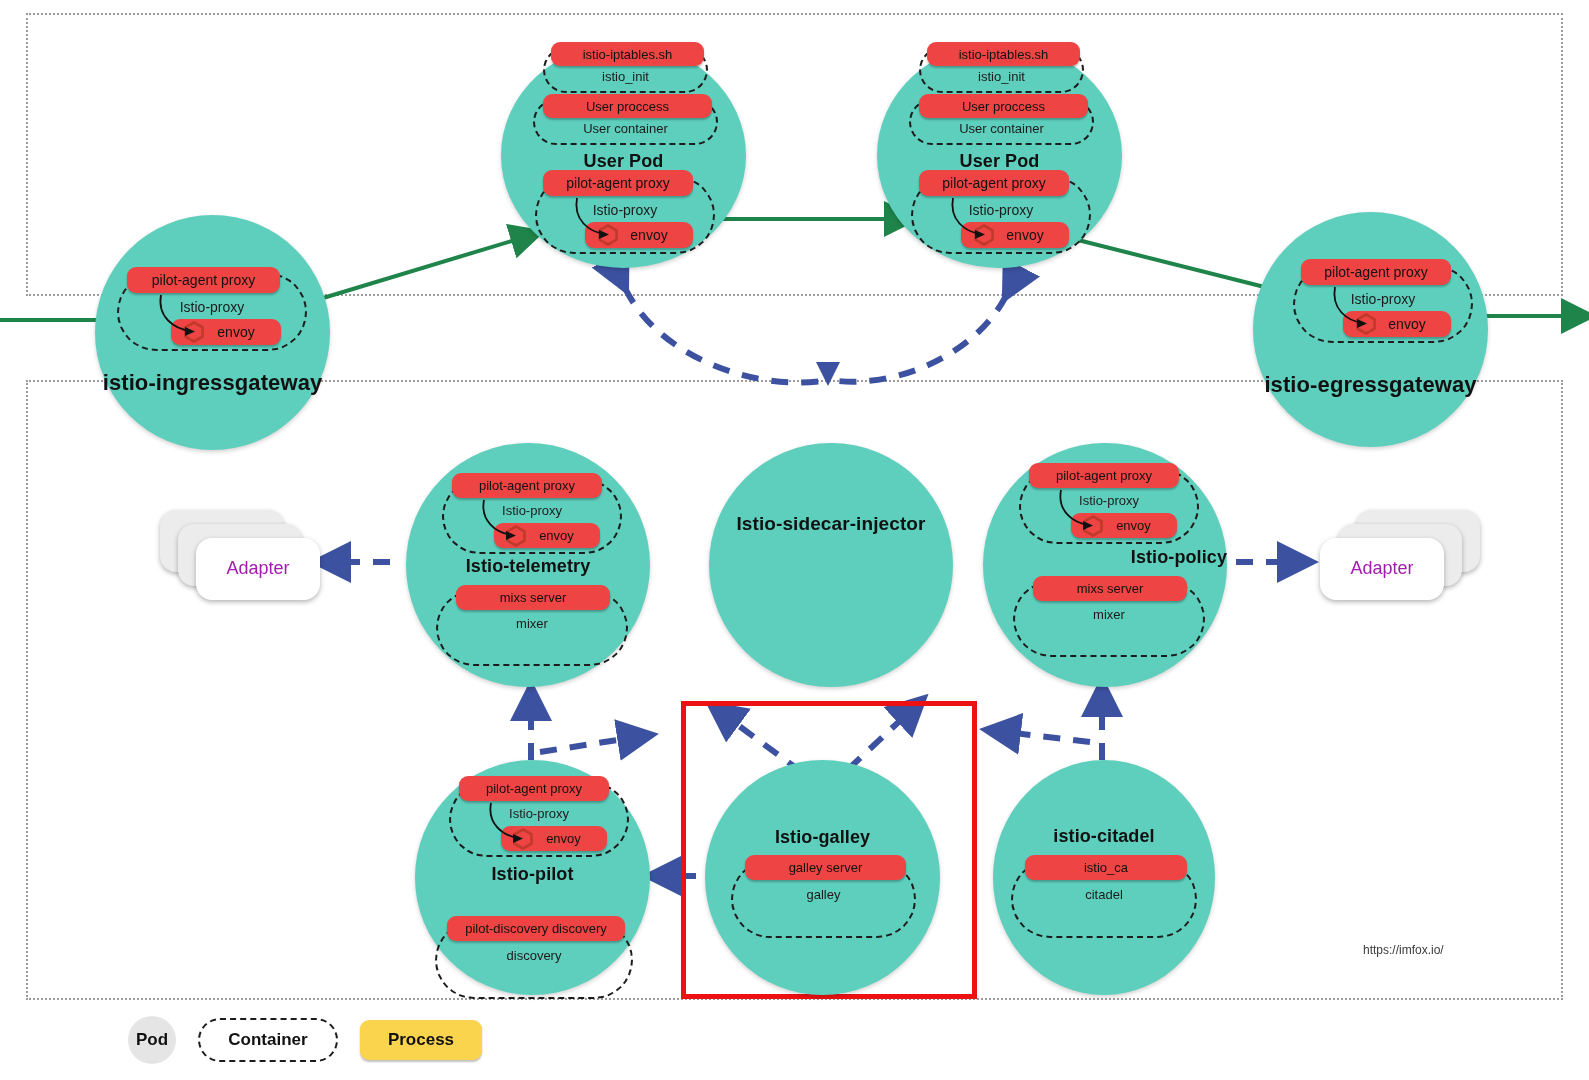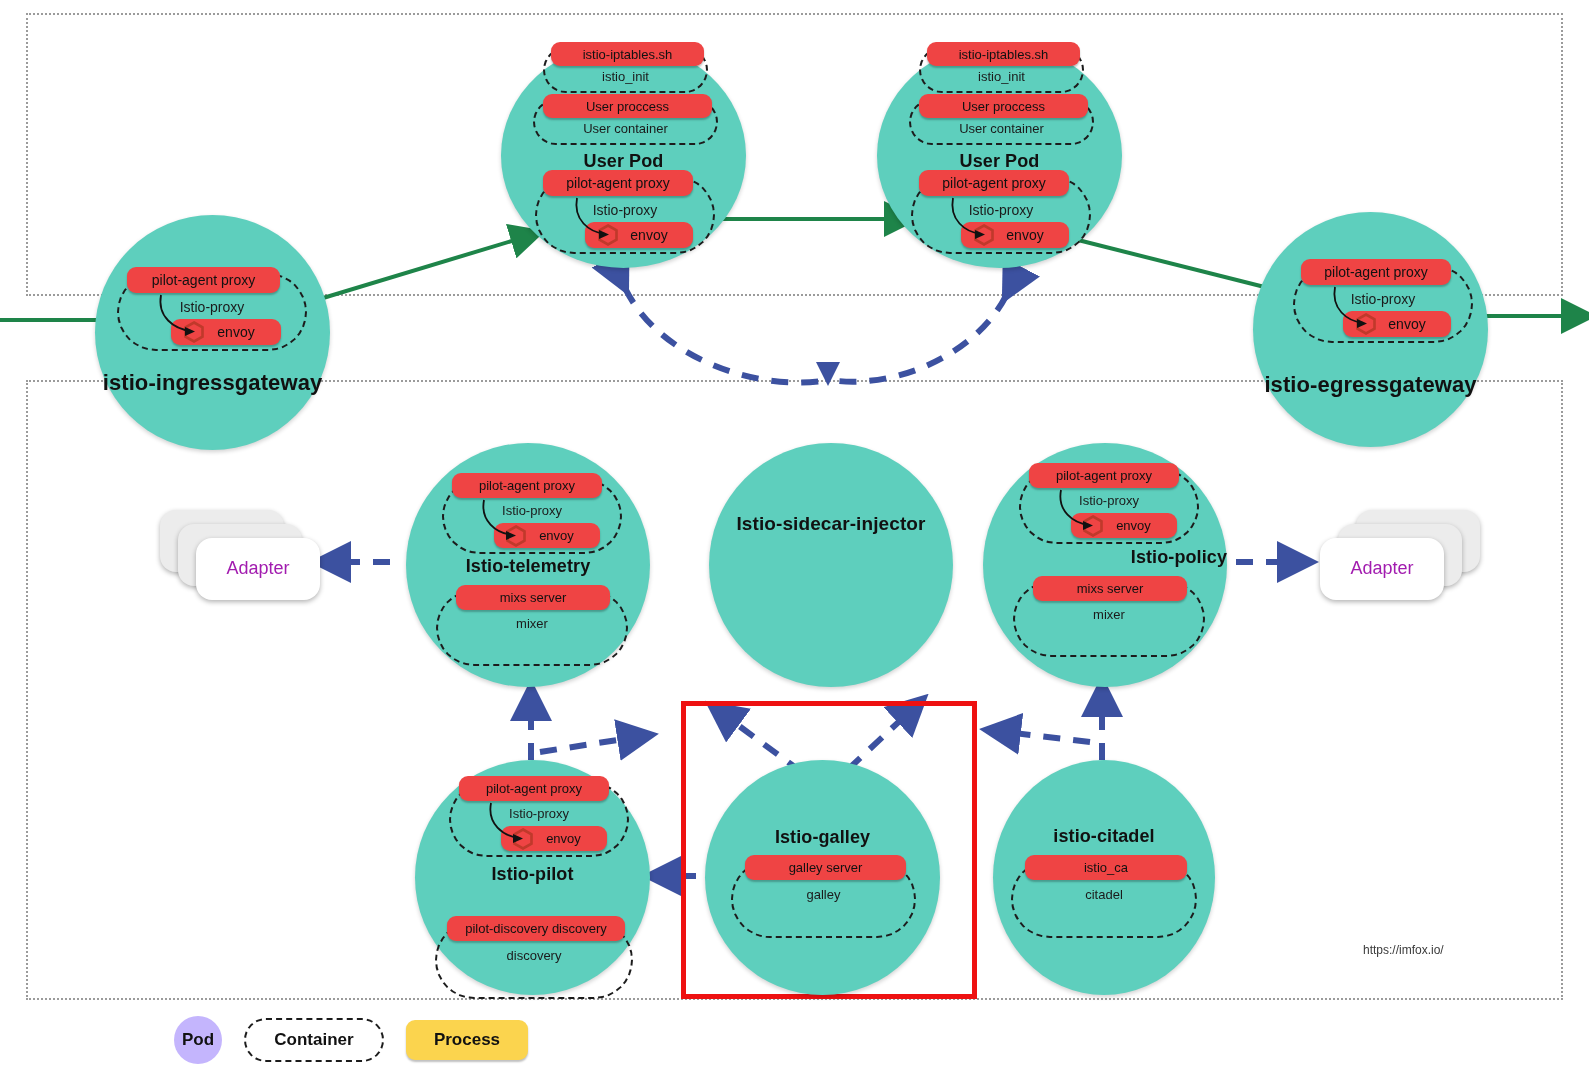--- a/index.html
+++ b/index.html
@@ -33,22 +33,22 @@
   .hex{width:20px;height:22px;flex:0 0 20px;}
 
   
   .adapter-stack{position:absolute;}
   .adapter-card{position:absolute;background:#fff;border-radius:16px;
         box-shadow:0 2px 5px rgba(0,0,0,.30);}
   .adapter-back{background:#ececec;}
   .adapter-text{position:absolute;width:100%;text-align:center;color:#a21caf;}
 
   
-  .legend-pod{width:48px;height:48px;border-radius:50%;background:#c4b5fd;
-        display:flex;align-items:center;justify-content:center;font-weight:bold;color:#111;font-size:17px;margin-left:46px;}
+  .legend-pod{width:48px;height:48px;border-radius:50%;background:#e5e5e5;
+        display:flex;align-items:center;justify-content:center;font-weight:bold;color:#111;font-size:17px;}
   .legend-container{width:136px;height:40px;border:2px dashed #1c1c1c;border-radius:22px;
         display:flex;align-items:center;justify-content:center;font-weight:bold;color:#111;font-size:17px;}
   .legend-proc{width:122px;height:40px;background:#FBD44E;border-radius:9px;
         display:flex;align-items:center;justify-content:center;font-weight:bold;color:#111;font-size:17px;
         box-shadow:0 2px 2px rgba(0,0,0,.25);}
 
   .watermark{position:absolute;color:#3b3b3b;font-size:12px;}
 
   svg.overlay{position:absolute;left:0;top:0;width:1589px;height:1080px;pointer-events:none;}
   svg.podsvg{position:absolute;left:0;top:0;overflow:visible;}

